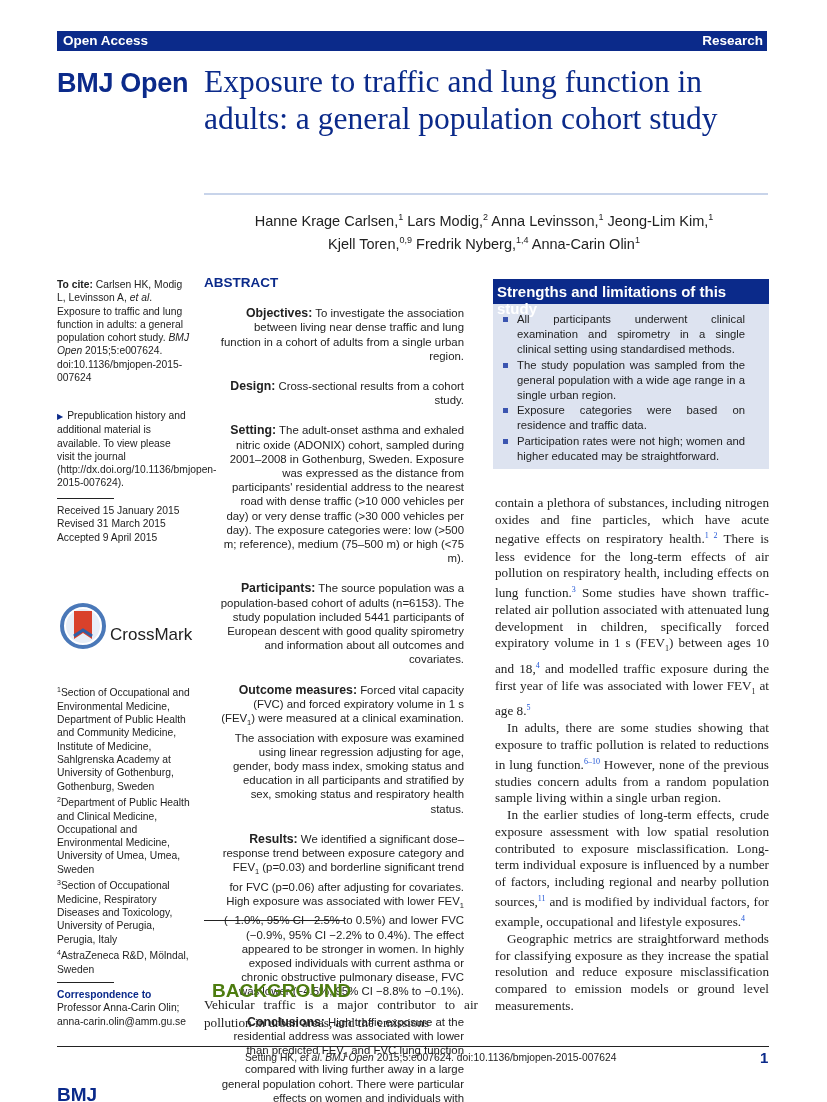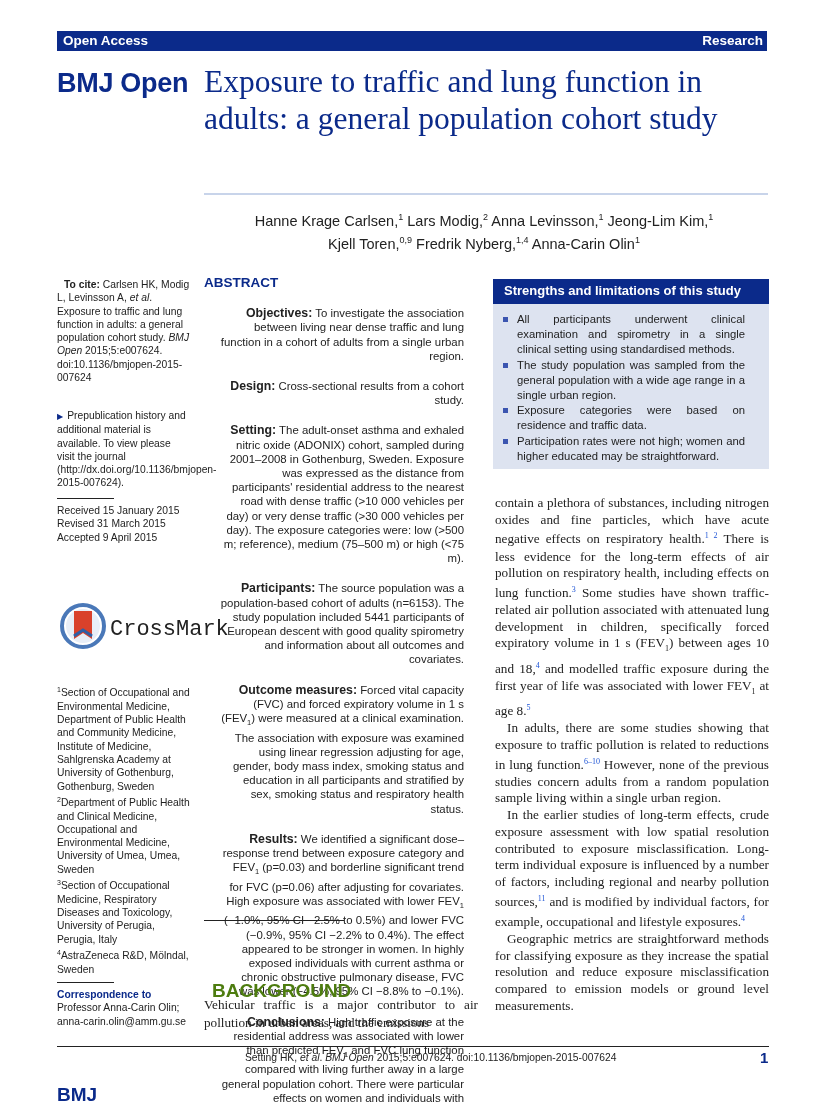--- a/index.html
+++ b/index.html
@@ -8,44 +8,44 @@
   .topbar .l { position: absolute; left: 6px; }
   .topbar .r { position: absolute; right: 4px; }
   .brand { position: absolute; left: 57px; top: 68px; font-size: 27px; font-weight: bold; color: #0b2a8a; letter-spacing: -0.3px; }
   .title { position: absolute; left: 204px; top: 64px; width: 560px; font-family: "Liberation Serif", serif; font-size: 31.5px; line-height: 36.5px; color: #0b2a8a; }
   .title-rule { position: absolute; left: 204px; top: 193px; width: 564px; height: 2px; background: #c8d4ea; }
   .authors { position: absolute; left: 204px; top: 208px; width: 560px; font-size: 14.5px; line-height: 19px; color: #222; text-align: center; }
   .authors sup { font-size: 9px; }
 
   .sidecol { position: absolute; left: 57px; width: 133px; font-family: "Liberation Sans", sans-serif; font-size: 10.3px; line-height: 13.3px; color: #222; }
   .cite { top: 278px; }
-  .cite b { font-weight: bold; margin-left: 7px; }
+  .cite b { font-weight: bold; }
   .prepub { top: 409px; }
   .prepub .tri { color: #0b2a8a; font-size: 8px; margin-right: 4px; }
   .srule { position: absolute; left: 57px; width: 57px; height: 1px; background: #222; }
   .dates { top: 504px; }
   .crossmark { position: absolute; left: 60px; top: 603px; width: 130px; height: 48px; }
-  .crossmark .label { position: absolute; left: 50px; top: 14px; font-family: Liberation Mono, monospace; font-size: 22px; color: #222; }
+  .crossmark .label { position: absolute; left: 50px; top: 22px; font-family: Liberation Sans, sans-serif; font-size: 17px; color: #222; }
   .affil { top: 683px; }
   .affil sup { font-size: 7px; }
   .corr { top: 988px; }
   .corr .h { color: #0b2a8a; font-weight: bold; }
 
   .abstract { position: absolute; left: 204px; top: 276px; width: 276px; font-size: 11.4px; line-height: 14.2px; color: #222; }
   .abstract h2 { margin: 0 0 1px 0; font-size: 13.5px; color: #0b2a8a; font-weight: bold; }
   .abstract p { margin: 16px; text-align: right; }
   .abstract .k { font-weight: bold; font-size: 12.3px; }
   .abstract sub { font-size: 7.5px; }
   .abs-rule { position: absolute; left: 204px; top: 920px; width: 140px; height: 1px; background: #222; }
 
   .bg-head { position: absolute; left: 212px; top: 980px; font-size: 19px; font-weight: bold; color: #4d7c0f; }
   .body-left { position: absolute; left: 204px; top: 996px; width: 274px; font-family: "Liberation Serif", serif; font-size: 13.2px; line-height: 17.5px; text-align: justify; color: #222; }
 
   .box { position: absolute; left: 493px; top: 279px; width: 276px; height: 190px; background: #dde3f0; }
-  .box .hd { background: #0b2a8a; color: #fff; font-weight: bold; font-size: 13px; padding: 4px 11px; height: 17px; }
+  .box .hd { background: #0b2a8a; color: #fff; font-weight: bold; font-size: 15px; padding: 4px 4px; height: 17px; }
   .box ul { margin: 8px 16px 0 0; padding: 0 8px 0 24px; list-style: none; font-size: 11.3px; line-height: 15.2px; color: #222; }
   .box li { position: relative; text-align: justify; }
   .box li::before { content: ""; position: absolute; left: -14px; top: 5px; width: 5px; height: 5px; background: #3b55b0; }
 
   .body-right { position: absolute; left: 495px; top: 495px; width: 274px; font-family: "Liberation Serif", serif; font-size: 13.2px; line-height: 16.7px; text-align: justify; color: #222; }
   .body-right p { margin: 0; }
   .body-right p.ind { text-indent: 12px; }
   .body-right sup, .body-left sup { color: #1f55d6; font-size: 8px; }
   .body-right sub { font-size: 8px; }
 

